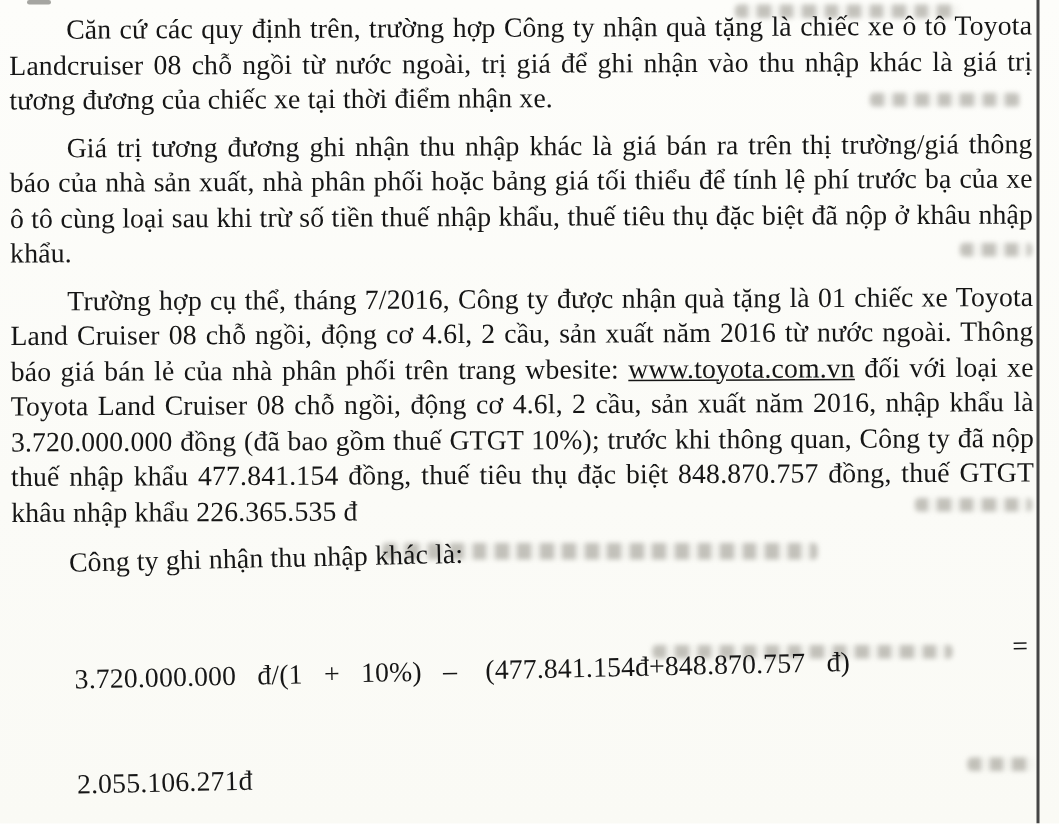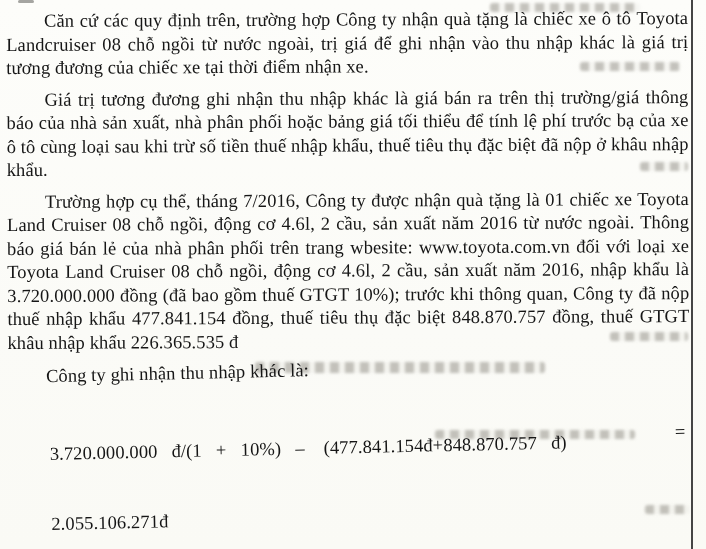--- a/index.html
+++ b/index.html
@@ -28,21 +28,21 @@
     transform-origin: 0 0;
   }
   .doc p {
     margin: 0;
     text-indent: 38px;
   }
   .p1 { padding-top: 6px; }
   .p2 { padding-top: 8px; }
   .p3 { padding-top: 8px; }
   .p4 { padding-top: 11px; }
-  .url { white-space: nowrap; }
+  .url { text-decoration: underline; white-space: nowrap; }
   .lower-tilt {
     transform: rotate(-1.05deg);
     transform-origin: 0 0;
   }
   .equation {
     position: relative;
     margin-left: 40px;
     padding-top: 7px;
     white-space: pre-wrap;
     text-align: left;

